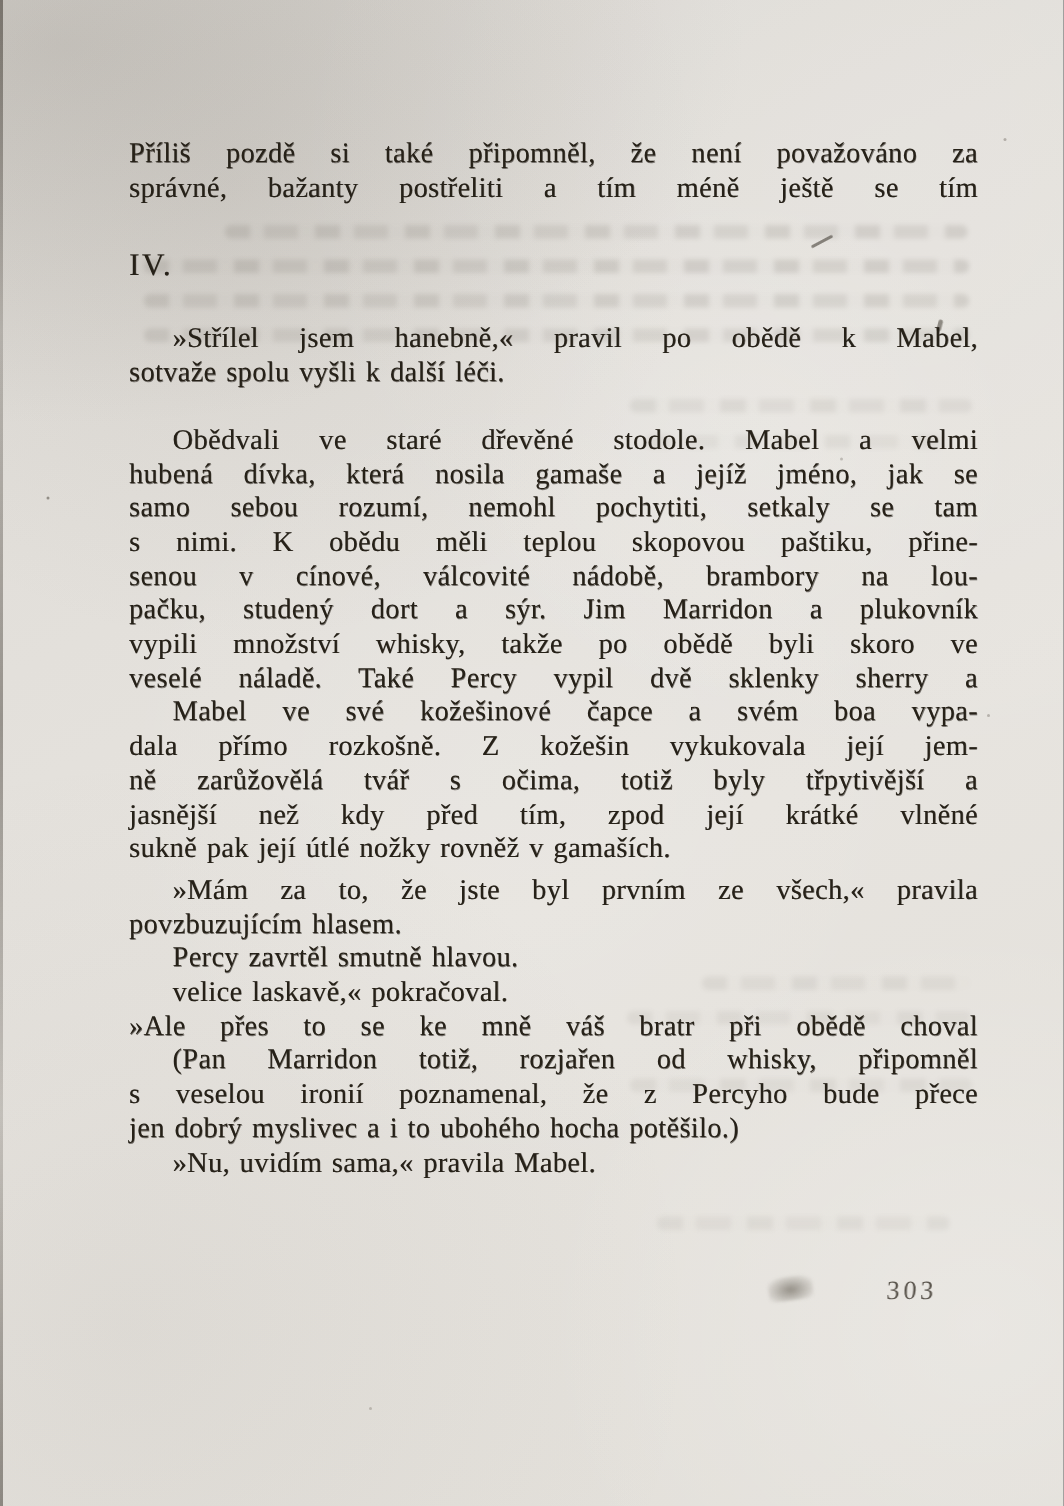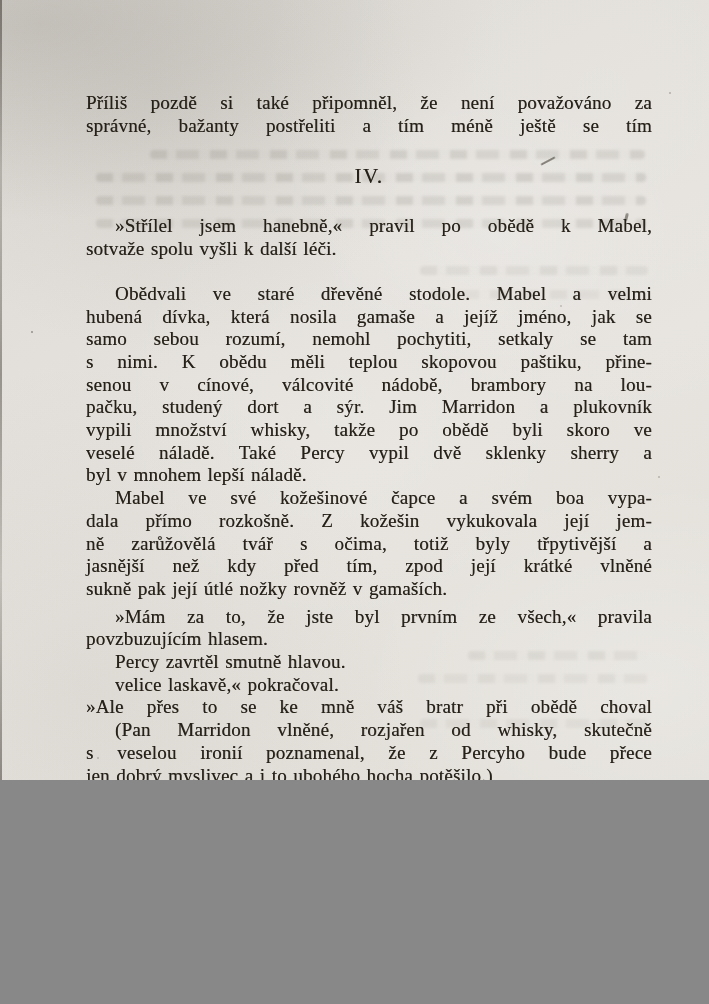--- a/index.html
+++ b/index.html
@@ -3,21 +3,21 @@
 <meta charset="utf-8">
 <style>
   html, body {
     margin: 0;
     padding: 0;
     background: #888;
   }
   .page {
     position: relative;
     width: 709px;
-    height: 780px;
+    height: 1004px;
     overflow: hidden;
     font-family: "Liberation Serif", "DejaVu Serif", serif;
     color: #262118;
     background:
       radial-gradient(140% 55% at 6% 3%, rgba(122,116,107,0.22), rgba(122,116,107,0) 46%),
       radial-gradient(70% 45% at 92% 88%, rgba(255,255,255,0.22), rgba(255,255,255,0) 60%),
       radial-gradient(45% 30% at 70% 30%, rgba(255,255,255,0.14), rgba(255,255,255,0) 60%),
       linear-gradient(155deg, #dbd8d3 0%, #e2dfda 28%, #e7e4df 58%, #e2dfd9 100%);
   }
   .texture {
@@ -41,21 +41,21 @@
     position: absolute; left: 86px; top: 92px; width: 566px;
     font-size: 19px; line-height: 22.7px;
     letter-spacing: 0.2px; word-spacing: 1.5px;
     text-shadow: 0.35px 0.35px 0.3px rgba(35,30,24,0.55);
     z-index: 2;
   }
   .line { text-align: justify; text-align-last: justify; }
   .line.last { text-align-last: left; }
   .paragraph.indent > .line:first-child { padding-left: 29px; box-sizing: border-box; }
   .heading {
-    text-align: center; font-size: 21px; line-height: 26px;
+    font-size: 21px; line-height: 26px;
     margin: 26px 0; letter-spacing: 1.5px;
   }
   .text-block > :nth-child(4) { margin-top: 22px; font-family: Liberation Serif, serif; }
   .text-block > :nth-child(6) { margin-top: 5px; }
 
   .page-number {
     position: absolute; left: 591px; top: 850px; z-index: 2;
     font-size: 17.5px; letter-spacing: 2.5px;
     color: rgba(52,46,38,0.8);
     filter: blur(0.35px);
@@ -132,42 +132,41 @@
       </div>
       <div class="paragraph indent">
         <div class="line">Obědvali ve staré dřevěné stodole. Mabel a velmi</div>
         <div class="line">hubená dívka, která nosila gamaše a jejíž jméno, jak se</div>
         <div class="line">samo sebou rozumí, nemohl pochytiti, setkaly se tam</div>
         <div class="line">s nimi. K obědu měli teplou skopovou paštiku, přine-</div>
         <div class="line">senou v cínové, válcovité nádobě, brambory na lou-</div>
         <div class="line">pačku, studený dort a sýr. Jim Marridon a plukovník</div>
         <div class="line">vypili množství whisky, takže po obědě byli skoro ve</div>
         <div class="line">veselé náladě. Také Percy vypil dvě sklenky sherry a</div>
-        <div class="line last">byl v mnohem lepší náladě.</div>
       </div>
       <div class="paragraph indent">
         <div class="line">Mabel ve své kožešinové čapce a svém boa vypa-</div>
         <div class="line">dala přímo rozkošně. Z kožešin vykukovala její jem-</div>
         <div class="line">ně zarůžovělá tvář s očima, totiž byly třpytivější a</div>
         <div class="line">jasnější než kdy před tím, zpod její krátké vlněné</div>
         <div class="line last">sukně pak její útlé nožky rovněž v gamaších.</div>
       </div>
       <div class="paragraph indent">
         <div class="line">»Mám za to, že jste byl prvním ze všech,« pravila</div>
         <div class="line last">povzbuzujícím hlasem.</div>
       </div>
       <div class="paragraph indent">
         <div class="line last">Percy zavrtěl smutně hlavou.</div>
       </div>
       <div class="paragraph indent">
         <div class="line last">velice laskavě,« pokračoval.</div>
         <div class="line">»Ale přes to se ke mně váš bratr při obědě choval</div>
       </div>
       <div class="paragraph indent">
-        <div class="line">(Pan Marridon vlněné, rozjařen od whisky, skutečně</div>
+        <div class="line">(Pan Marridon totiž, rozjařen od whisky, připomněl</div>
         <div class="line">s veselou ironií poznamenal, že z Percyho bude přece</div>
         <div class="line last">jen dobrý myslivec a i to ubohého hocha potěšilo.)</div>
       </div>
       <div class="paragraph indent">
         <div class="line last">»Nu, uvidím sama,« pravila Mabel.</div>
       </div>
     </main>
 
   <div class="smudge"></div>
   <div class="page-number">303</div>

